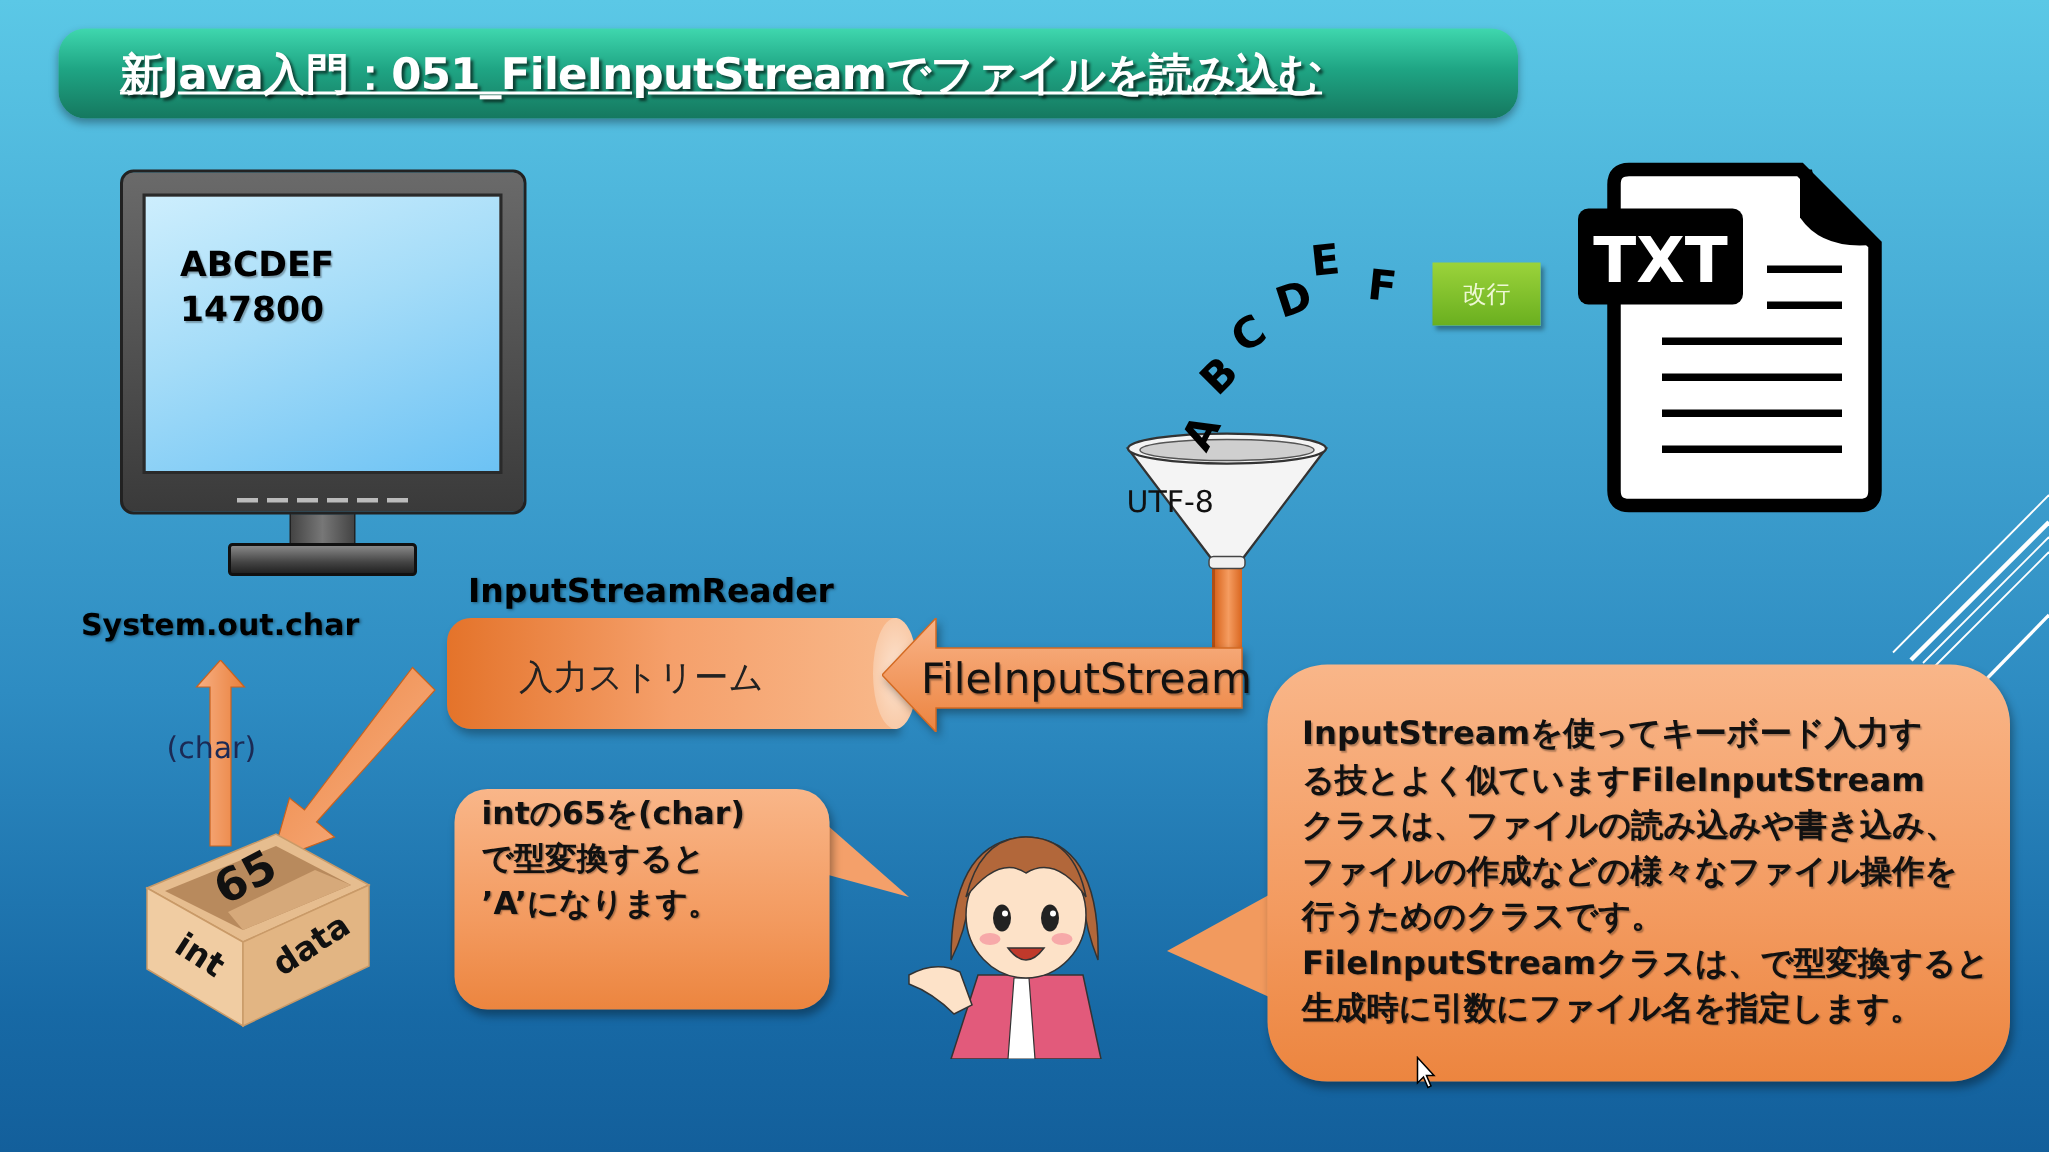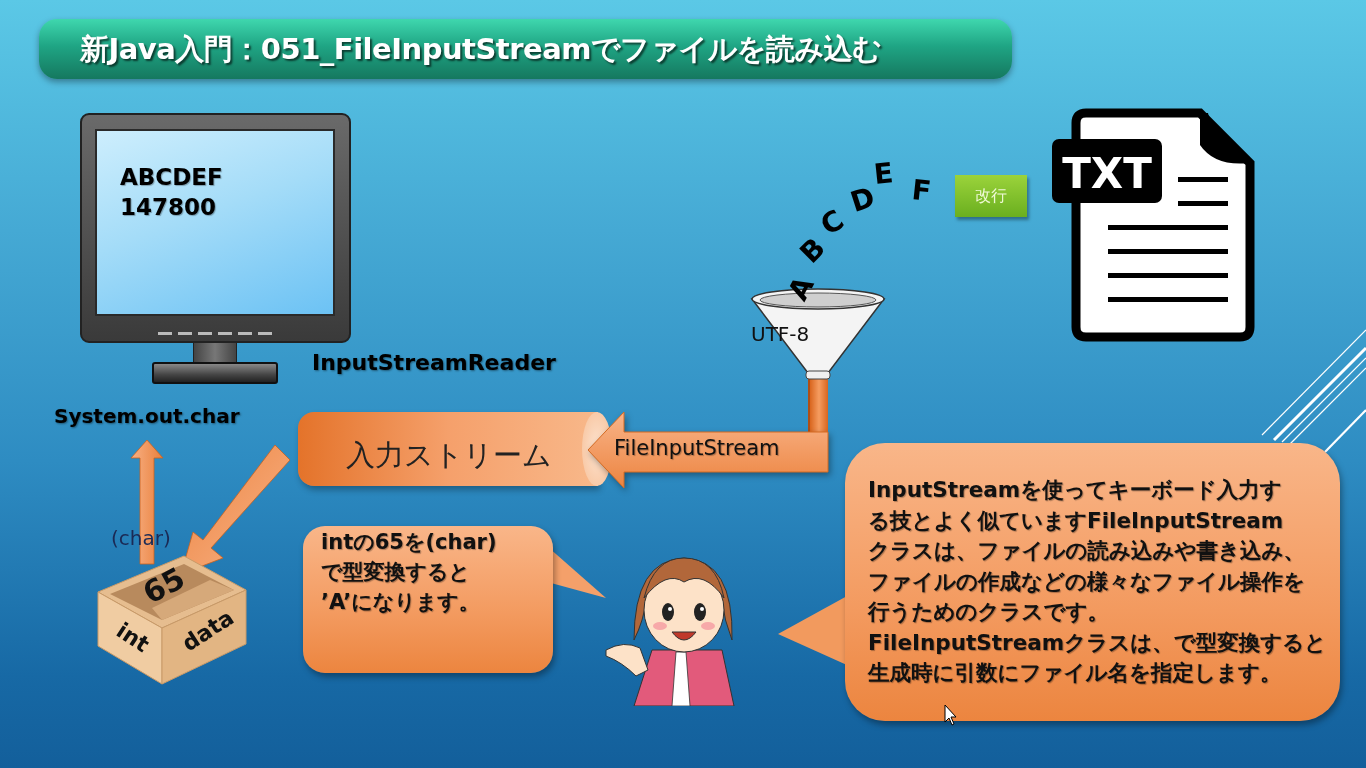--- a/index.html
+++ b/index.html
@@ -15,20 +15,21 @@
   .title-bar {
     left: 39px; top: 19px; width: 973px; height: 60px;
     border-radius: 18px;
     background: linear-gradient(180deg, #3fd7ae 0%, #1fa584 45%, #15785f 100%);
     box-shadow: 0 3px 6px rgba(0,0,0,0.35);
   }
   .title-text {
     left: 80px; top: 30px; font-size: 29px; font-weight: bold;
     color: #fff; white-space: nowrap; letter-spacing: -0.5px;
     text-shadow: 2px 2px 2px rgba(0,0,0,0.6);
+    text-decoration: underline;
   }
 
   
   .monitor-body {
     left: 80px; top: 113px; width: 271px; height: 230px;
     background: linear-gradient(180deg, #6a6a6a, #3a3a3a);
     border: 2px solid #222; border-radius: 9px;
   }
   .monitor-screen {
     left: 95px; top: 129px; width: 240px; height: 187px;
@@ -41,44 +42,44 @@
   .monitor-base { left: 152px; top: 362px; width: 126px; height: 22px; background: linear-gradient(180deg,#888,#444 60%,#222); border: 2px solid #111; border-radius: 3px; }
   .screen-text {
     left: 120px; top: 144px; font-size: 23px; font-weight: bold; color: #000;
     line-height: 30px; text-shadow: 1px 1px 1px rgba(0,0,0,0.3); margin-top: 18px;
   }
 
   .label-bold {
     font-weight: bold; color: #000; white-space: nowrap;
     text-shadow: 1px 1px 2px rgba(0,0,0,0.4);
   }
-  .lbl-isr { left: 312px; top: 350px; font-size: 22px; }
+  .lbl-isr { left: 312px; top: 382px; font-size: 22px; }
   .lbl-sop { left: 54px; top: 404px; font-size: 20px; }
   .lbl-char { left: 111px; top: 486px; font-size: 20px; color: #1b2a55; }
 
   
   .cylinder {
     left: 298px; top: 412px; width: 300px; height: 74px;
     background: linear-gradient(90deg, #e4732a 0%, #f5a06b 50%, #f8b88a 100%);
     border-radius: 16px 0 0 16px;
     box-shadow: 2px 4px 6px rgba(0,0,0,0.3);
   }
   .cyl-cap {
     left: 582px; top: 412px; width: 30px; height: 74px;
     background: radial-gradient(ellipse at center, #fde3cf 0%, #f8c7a3 80%);
     border-radius: 50%;
   }
-  .cyl-text { left: 346px; top: 436px; font-size: 29px; color: #222; white-space: nowrap; }
+  .cyl-text { left: 346px; top: 436px; font-size: 23px; color: #222; white-space: nowrap; }
 
   
   .fis-arrow {
     left: 588px; top: 412px; width: 242px; height: 76px;
     filter: drop-shadow(2px 3px 3px rgba(0,0,0,0.35));
   }
-  .fis-text { left: 614px; top: 436px; font-size: 21px; color: #111; white-space: nowrap; text-shadow: 1px 1px 1px rgba(0,0,0,0.3); }
+  .fis-text { left: 614px; top: 436px; font-size: 28px; color: #111; white-space: nowrap; text-shadow: 1px 1px 1px rgba(0,0,0,0.3); }
   .pipe {
     left: 808px; top: 376px; width: 20px; height: 60px;
     background: linear-gradient(90deg, #d9661f, #f59c60, #d9661f);
     border-left: 2px solid #b04e14;
   }
 
   
   .funnel { left: 750px; top: 285px; width: 136px; height: 100px; }
   .funnel-text { left: 751px; top: 322px; font-size: 20px; color: #111; }
 
@@ -220,21 +221,21 @@
 
 <svg class="abs up-arrow" viewBox="0 0 34 128">
   <defs>
     <linearGradient id="ug" x1="0" y1="0" x2="1" y2="0">
       <stop offset="0" stop-color="#f8b084"></stop>
       <stop offset="1" stop-color="#e9803c"></stop>
     </linearGradient>
   </defs>
   <polygon points="17,0 33,18 24,18 24,124 10,124 10,18 1,18" fill="url(#ug)" stroke="#c9621e" stroke-width="0.8"></polygon>
 </svg>
-<div class="abs label-bold lbl-char" style="font-weight:normal;text-shadow:none;margin-top:40px;">(char)</div>
+<div class="abs label-bold lbl-char" style="font-weight:normal;text-shadow:none;">(char)</div>
 
 <svg class="abs diag-arrow" viewBox="0 0 120 140">
   <defs>
     <linearGradient id="dg" x1="0" y1="0" x2="1" y2="1">
       <stop offset="0" stop-color="#ec8440"></stop>
       <stop offset="1" stop-color="#f9b489"></stop>
     </linearGradient>
   </defs>
   <polygon points="100,5 115,20 36,108 48,118 6,134 18,92 28,100" fill="url(#dg)" stroke="#c9621e" stroke-width="0.8"></polygon>
 </svg>

